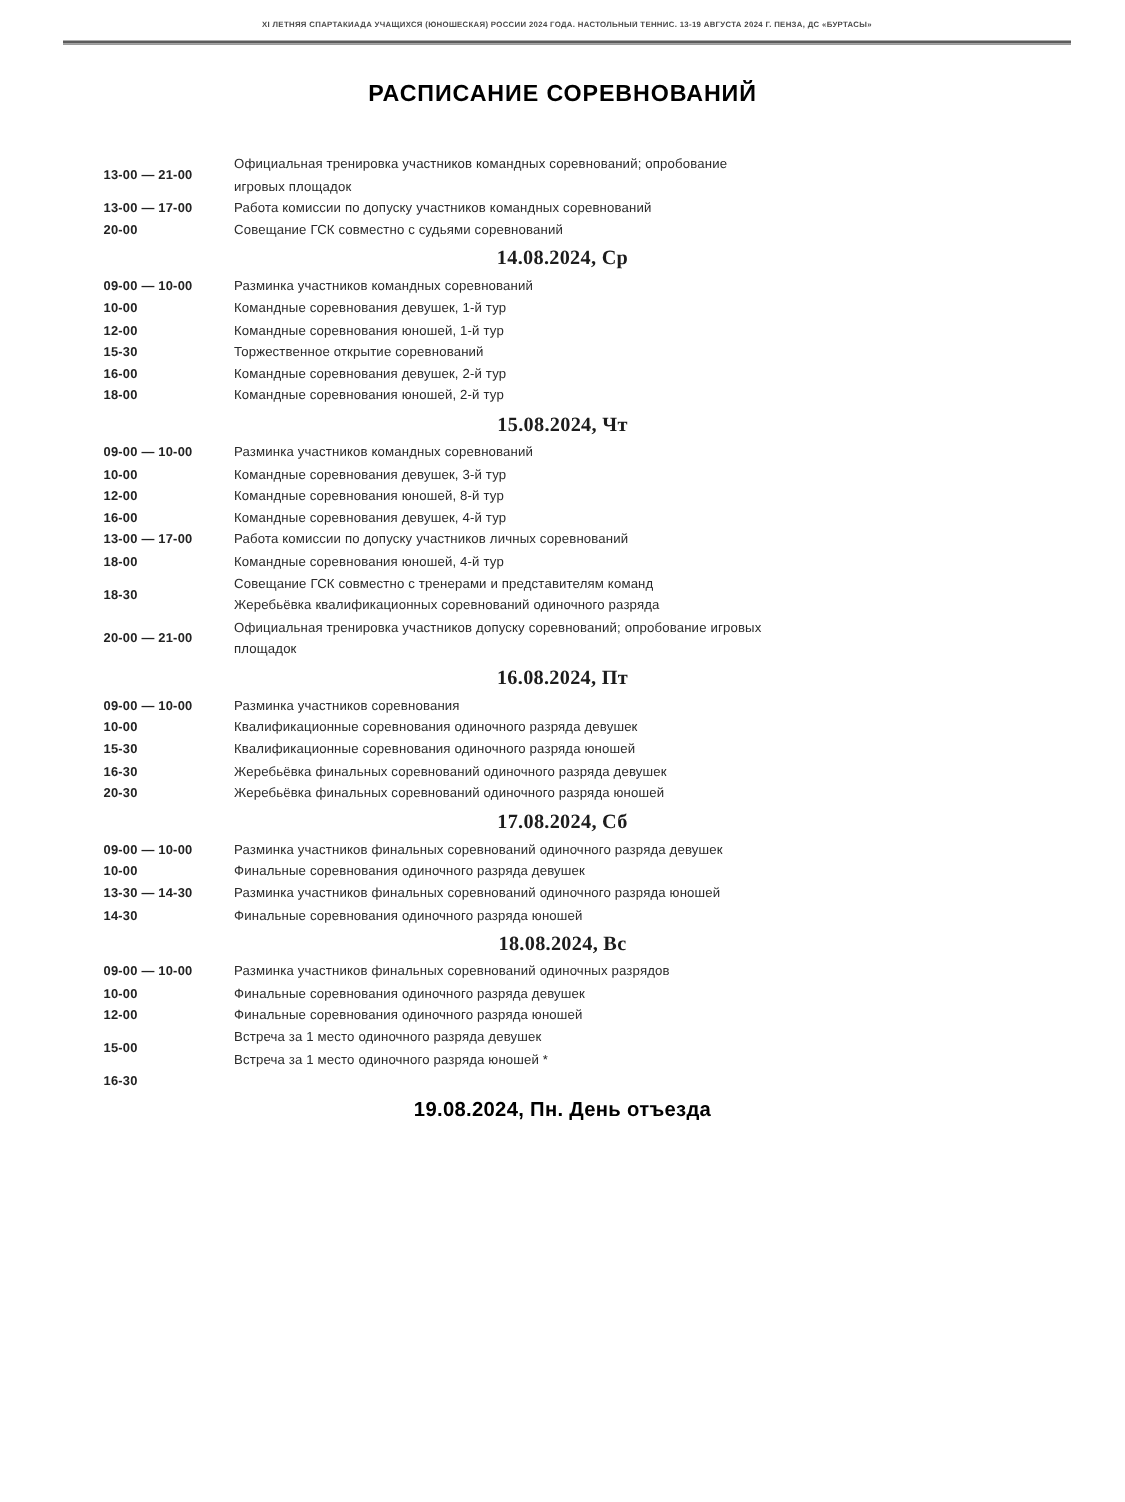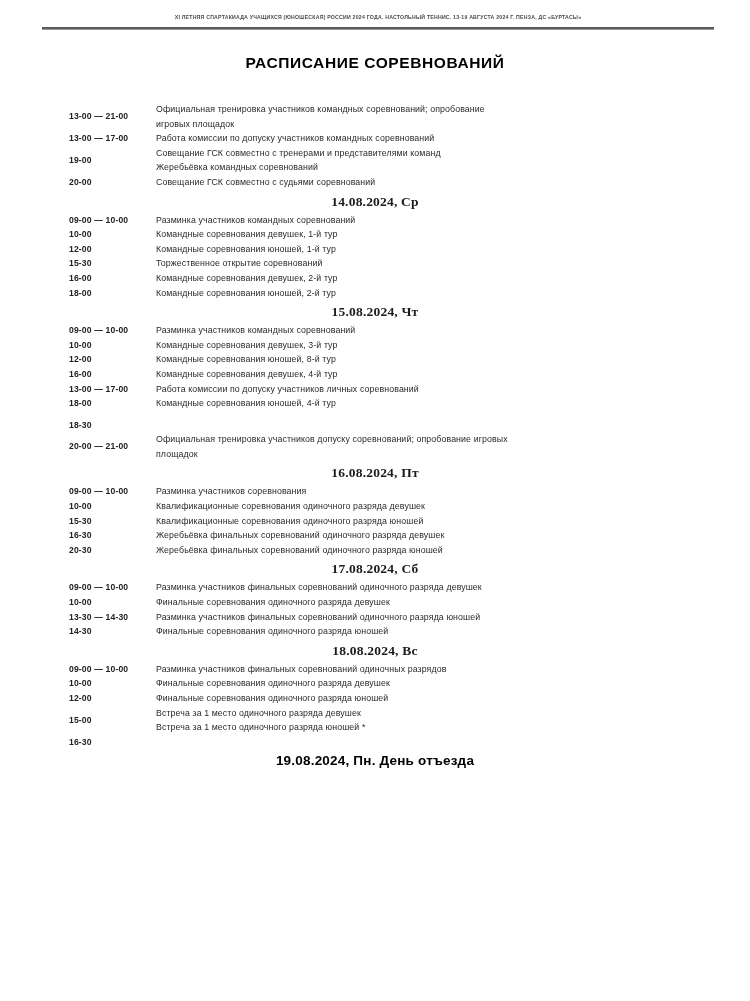--- a/index.html
+++ b/index.html
@@ -162,24 +162,20 @@
   <div class="schedule">
       <div class="rows">
         <div class="row tall">
           <div class="time">13-00 — 21-00</div>
           <div class="desc"><span>Официальная тренировка участников командных соревнований; опробование</span><span class="cont">игровых площадок</span></div>
         </div>
         <div class="row">
           <div class="time">13-00 — 17-00</div>
           <div class="desc"><span>Работа комиссии по допуску участников командных соревнований</span></div>
         </div>
-        <div class="row tall">
-          <div class="time">19-00</div>
-          <div class="desc"><span>Совещание ГСК совместно с тренерами и представителями команд</span><span class="cont">Жеребьёвка командных соревнований</span></div>
-        </div>
         <div class="row">
           <div class="time">20-00</div>
           <div class="desc"><span>Совещание ГСК совместно с судьями соревнований</span></div>
         </div>
       </div>
       <div class="day-heading">14.08.2024, Ср</div>
       <div class="rows">
         <div class="row">
           <div class="time">09-00 — 10-00</div>
           <div class="desc"><span>Разминка участников командных соревнований</span></div>
@@ -226,20 +222,21 @@
         <div class="row">
           <div class="time">13-00 — 17-00</div>
           <div class="desc"><span>Работа комиссии по допуску участников личных соревнований</span></div>
         </div>
         <div class="row">
           <div class="time">18-00</div>
           <div class="desc"><span>Командные соревнования юношей, 4-й тур</span></div>
         </div>
         <div class="row tall">
           <div class="time">18-30</div>
+          <div class="desc"><span>Совещание ГСК совместно с тренерами и представителям команд</span><span class="cont">Жеребьёвка квалификационных соревнований одиночного разряда</span></div>
         </div>
         <div class="row tall">
           <div class="time">20-00 — 21-00</div>
           <div class="desc"><span>Официальная тренировка участников допуску соревнований; опробование игровых</span><span class="cont">площадок</span></div>
         </div>
       </div>
       <div class="day-heading">16.08.2024, Пт</div>
       <div class="rows">
         <div class="row">
           <div class="time">09-00 — 10-00</div>

